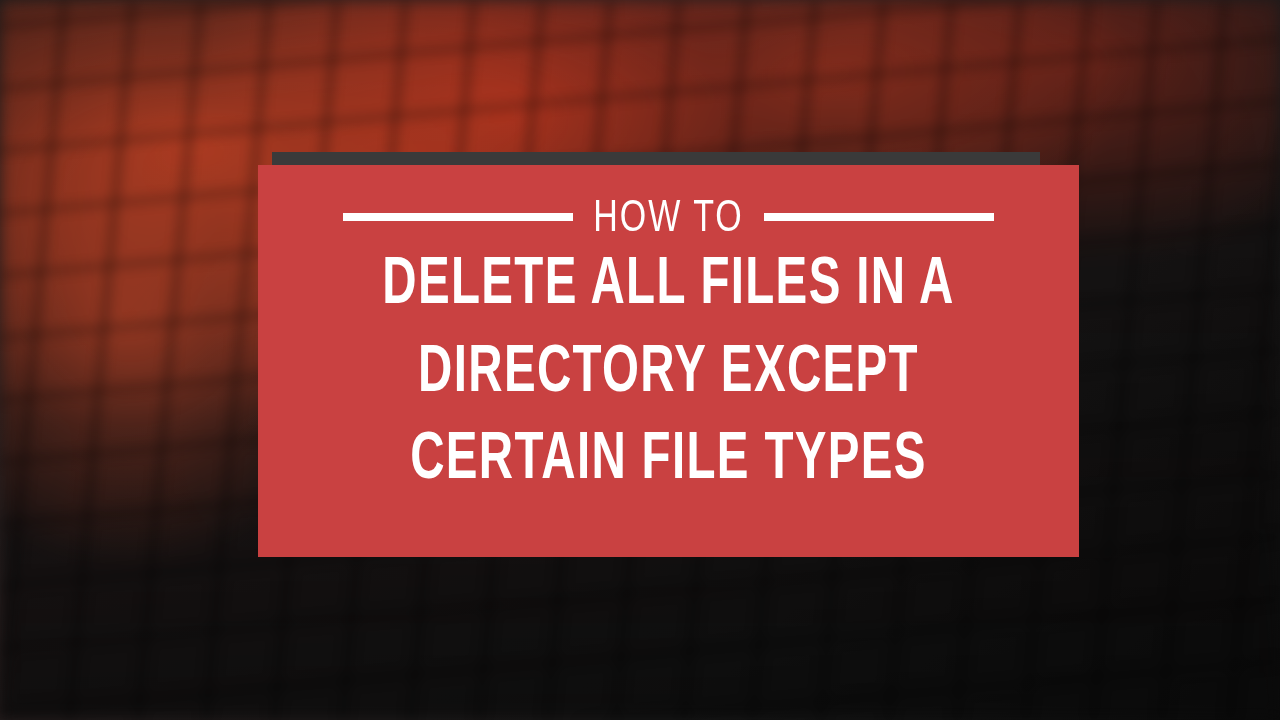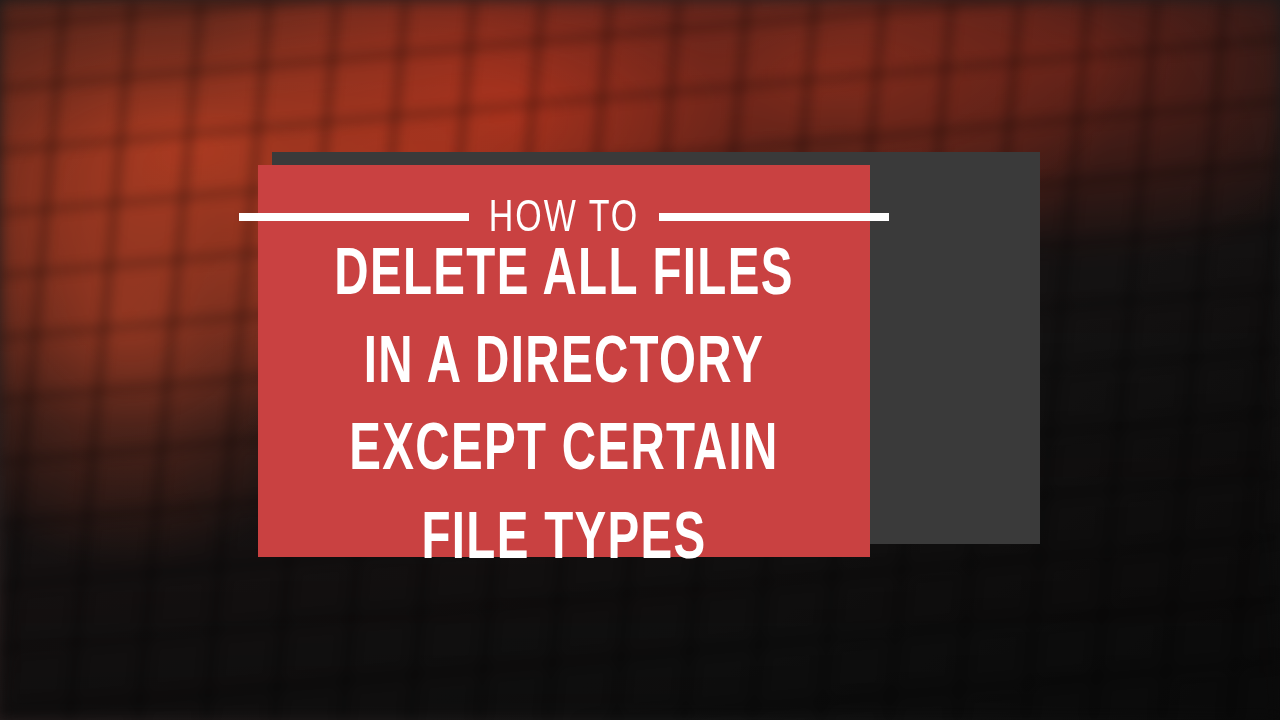--- a/index.html
+++ b/index.html
@@ -68,21 +68,21 @@
       top: 152px;
       width: 768px;
       height: 392px;
       background: #3a3a3a;
     }
     
     .card {
       position: absolute;
       left: 258px;
       top: 165px;
-      width: 612px;
+      width: 821px;
       height: 392px;
       background: #c94141;
       display: flex;
       flex-direction: column;
       align-items: center;
       padding: 32px 40px;
     }
     
     .header-row {
       display: flex;

